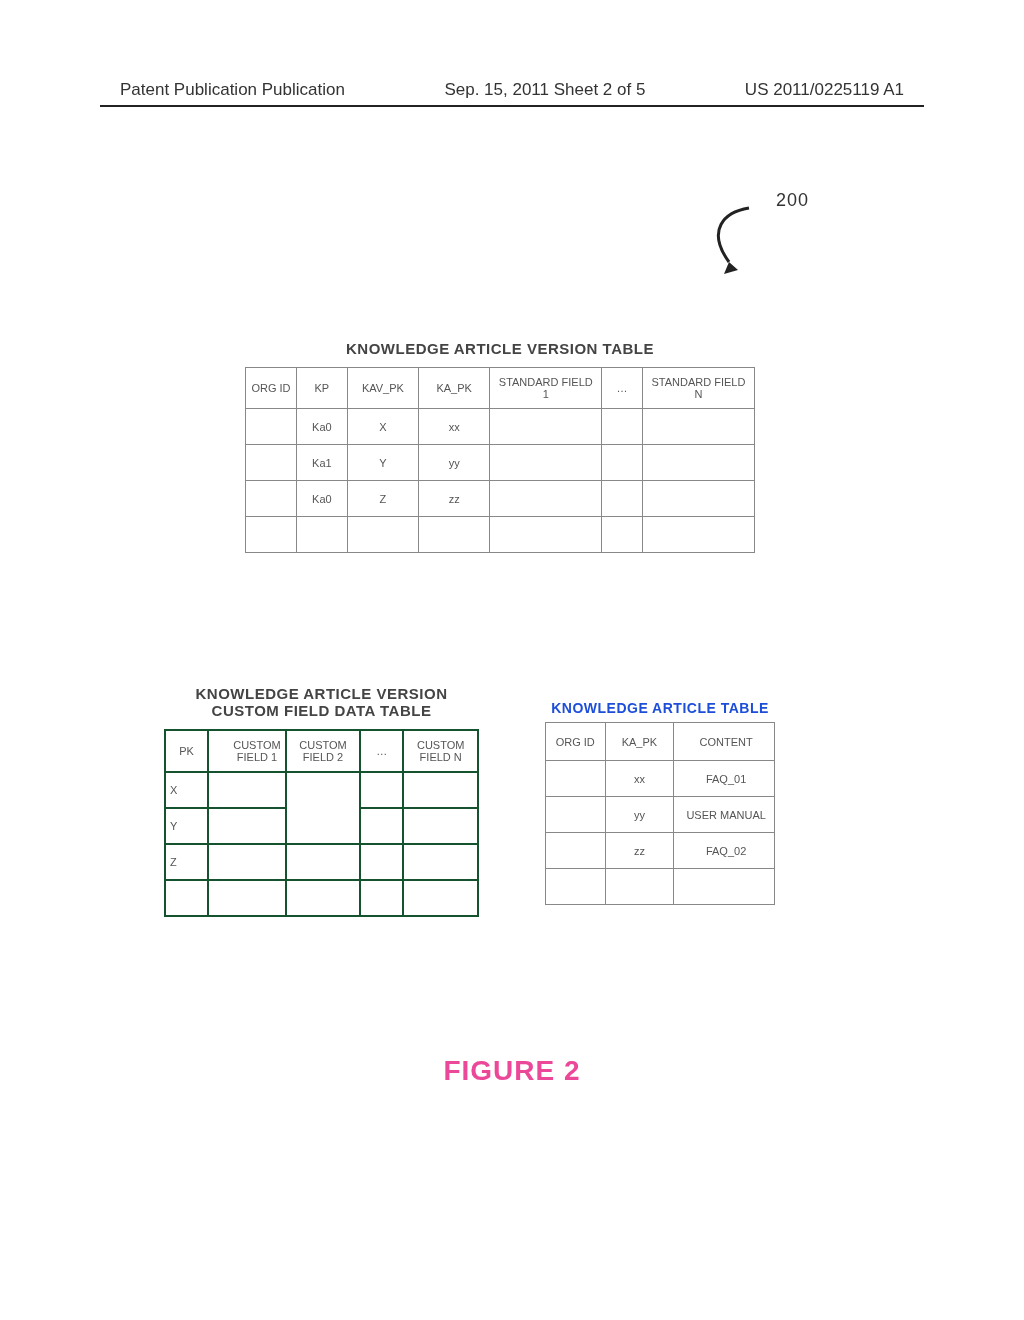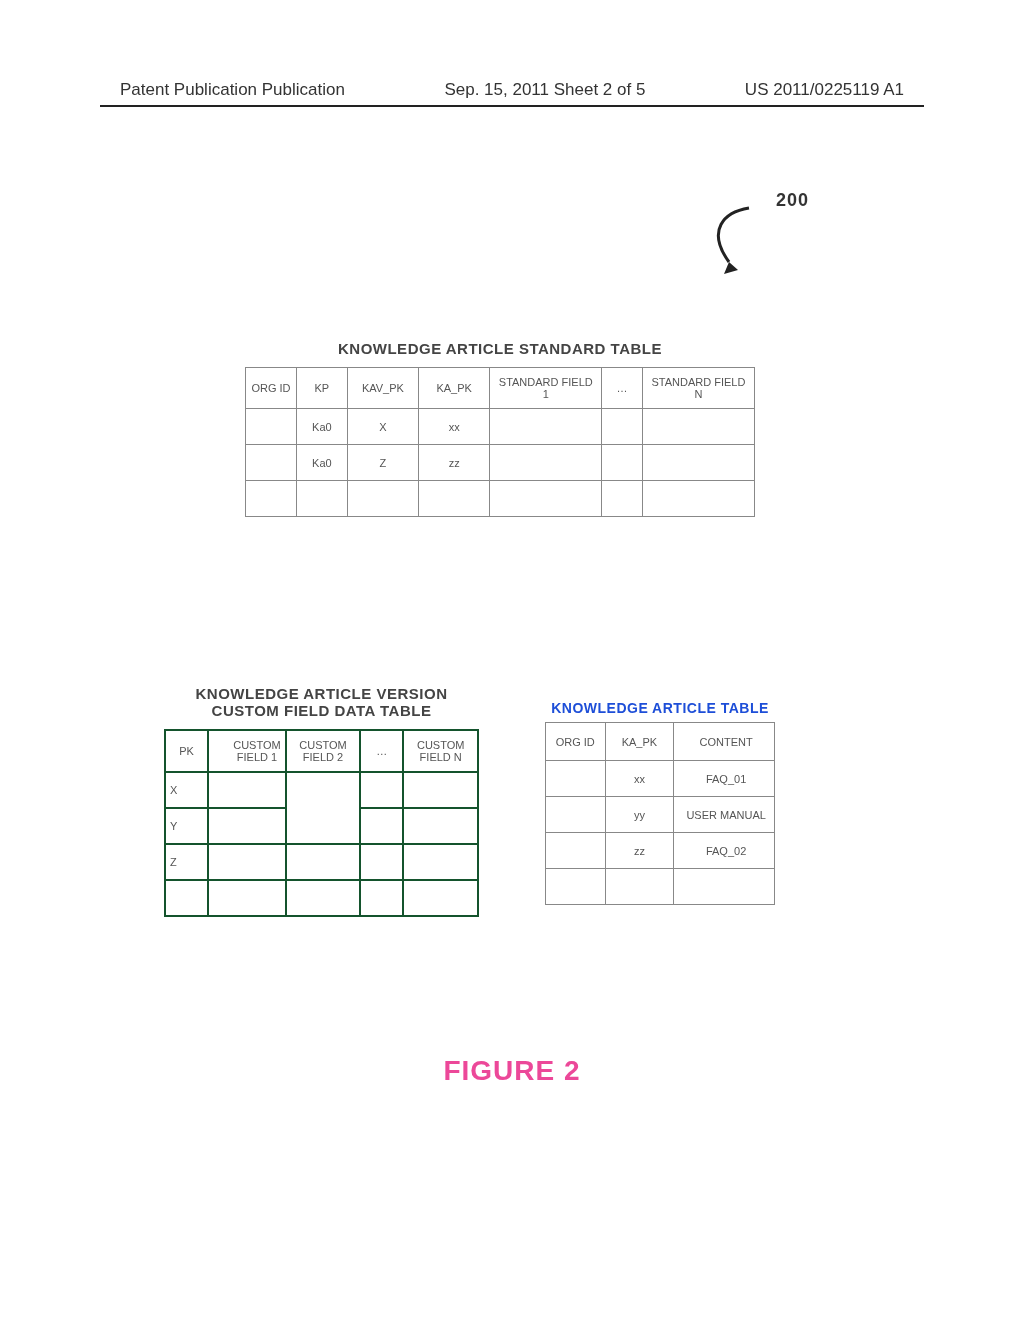--- a/index.html
+++ b/index.html
@@ -26,21 +26,21 @@
       top: 105px;
       left: 100px;
       right: 100px;
       border-top: 2px solid #222;
     }
     .ref-num {
       position: absolute;
       top: 190px;
       right: 215px;
       font-size: 18px;
-      font-weight: bold;
+      font-weight: normal;
       letter-spacing: 1px;
     }
     .arrow {
       position: absolute;
       top: 200px;
       right: 260px;
       width: 70px;
       height: 80px;
     }
     .arrow svg { width: 100%; height: 100%; }
@@ -164,21 +164,21 @@
 
 <div class="ref-num">200</div>
 <div class="arrow">
   <svg viewBox="0 0 70 80">
     <path d="M 55 8 C 30 12, 12 30, 35 62" stroke="#222" stroke-width="3" fill="none"></path>
     <path d="M 35 62 L 44 70 L 30 74 Z" fill="#222"></path>
   </svg>
 </div>
 
 <div class="kav-section">
-  <div class="table-title">KNOWLEDGE ARTICLE STANDARD TABLE</div>
+  <div class="table-title">KNOWLEDGE ARTICLE VERSION TABLE</div>
   <table class="kav-table">
     <tbody>
         <tr>
       <th class="c-org">ORG ID</th>
       <th class="c-kp">KP</th>
       <th class="c-kavpk">KAV_PK</th>
       <th class="c-kapk">KA_PK</th>
       <th class="c-std1">STANDARD FIELD 1</th>
       <th class="c-dots">…</th>
       <th class="c-stdn">STANDARD FIELD N</th>
@@ -187,20 +187,29 @@
       <td></td>
       <td>Ka0</td>
       <td>X</td>
       <td>xx</td>
       <td></td>
       <td></td>
       <td></td>
     </tr>
     <tr>
       <td></td>
+      <td>Ka1</td>
+      <td>Y</td>
+      <td>yy</td>
+      <td></td>
+      <td></td>
+      <td></td>
+    </tr>
+    <tr>
+      <td></td>
       <td>Ka0</td>
       <td>Z</td>
       <td>zz</td>
       <td></td>
       <td></td>
       <td></td>
     </tr>
     <tr>
       <td></td>
       <td></td>

